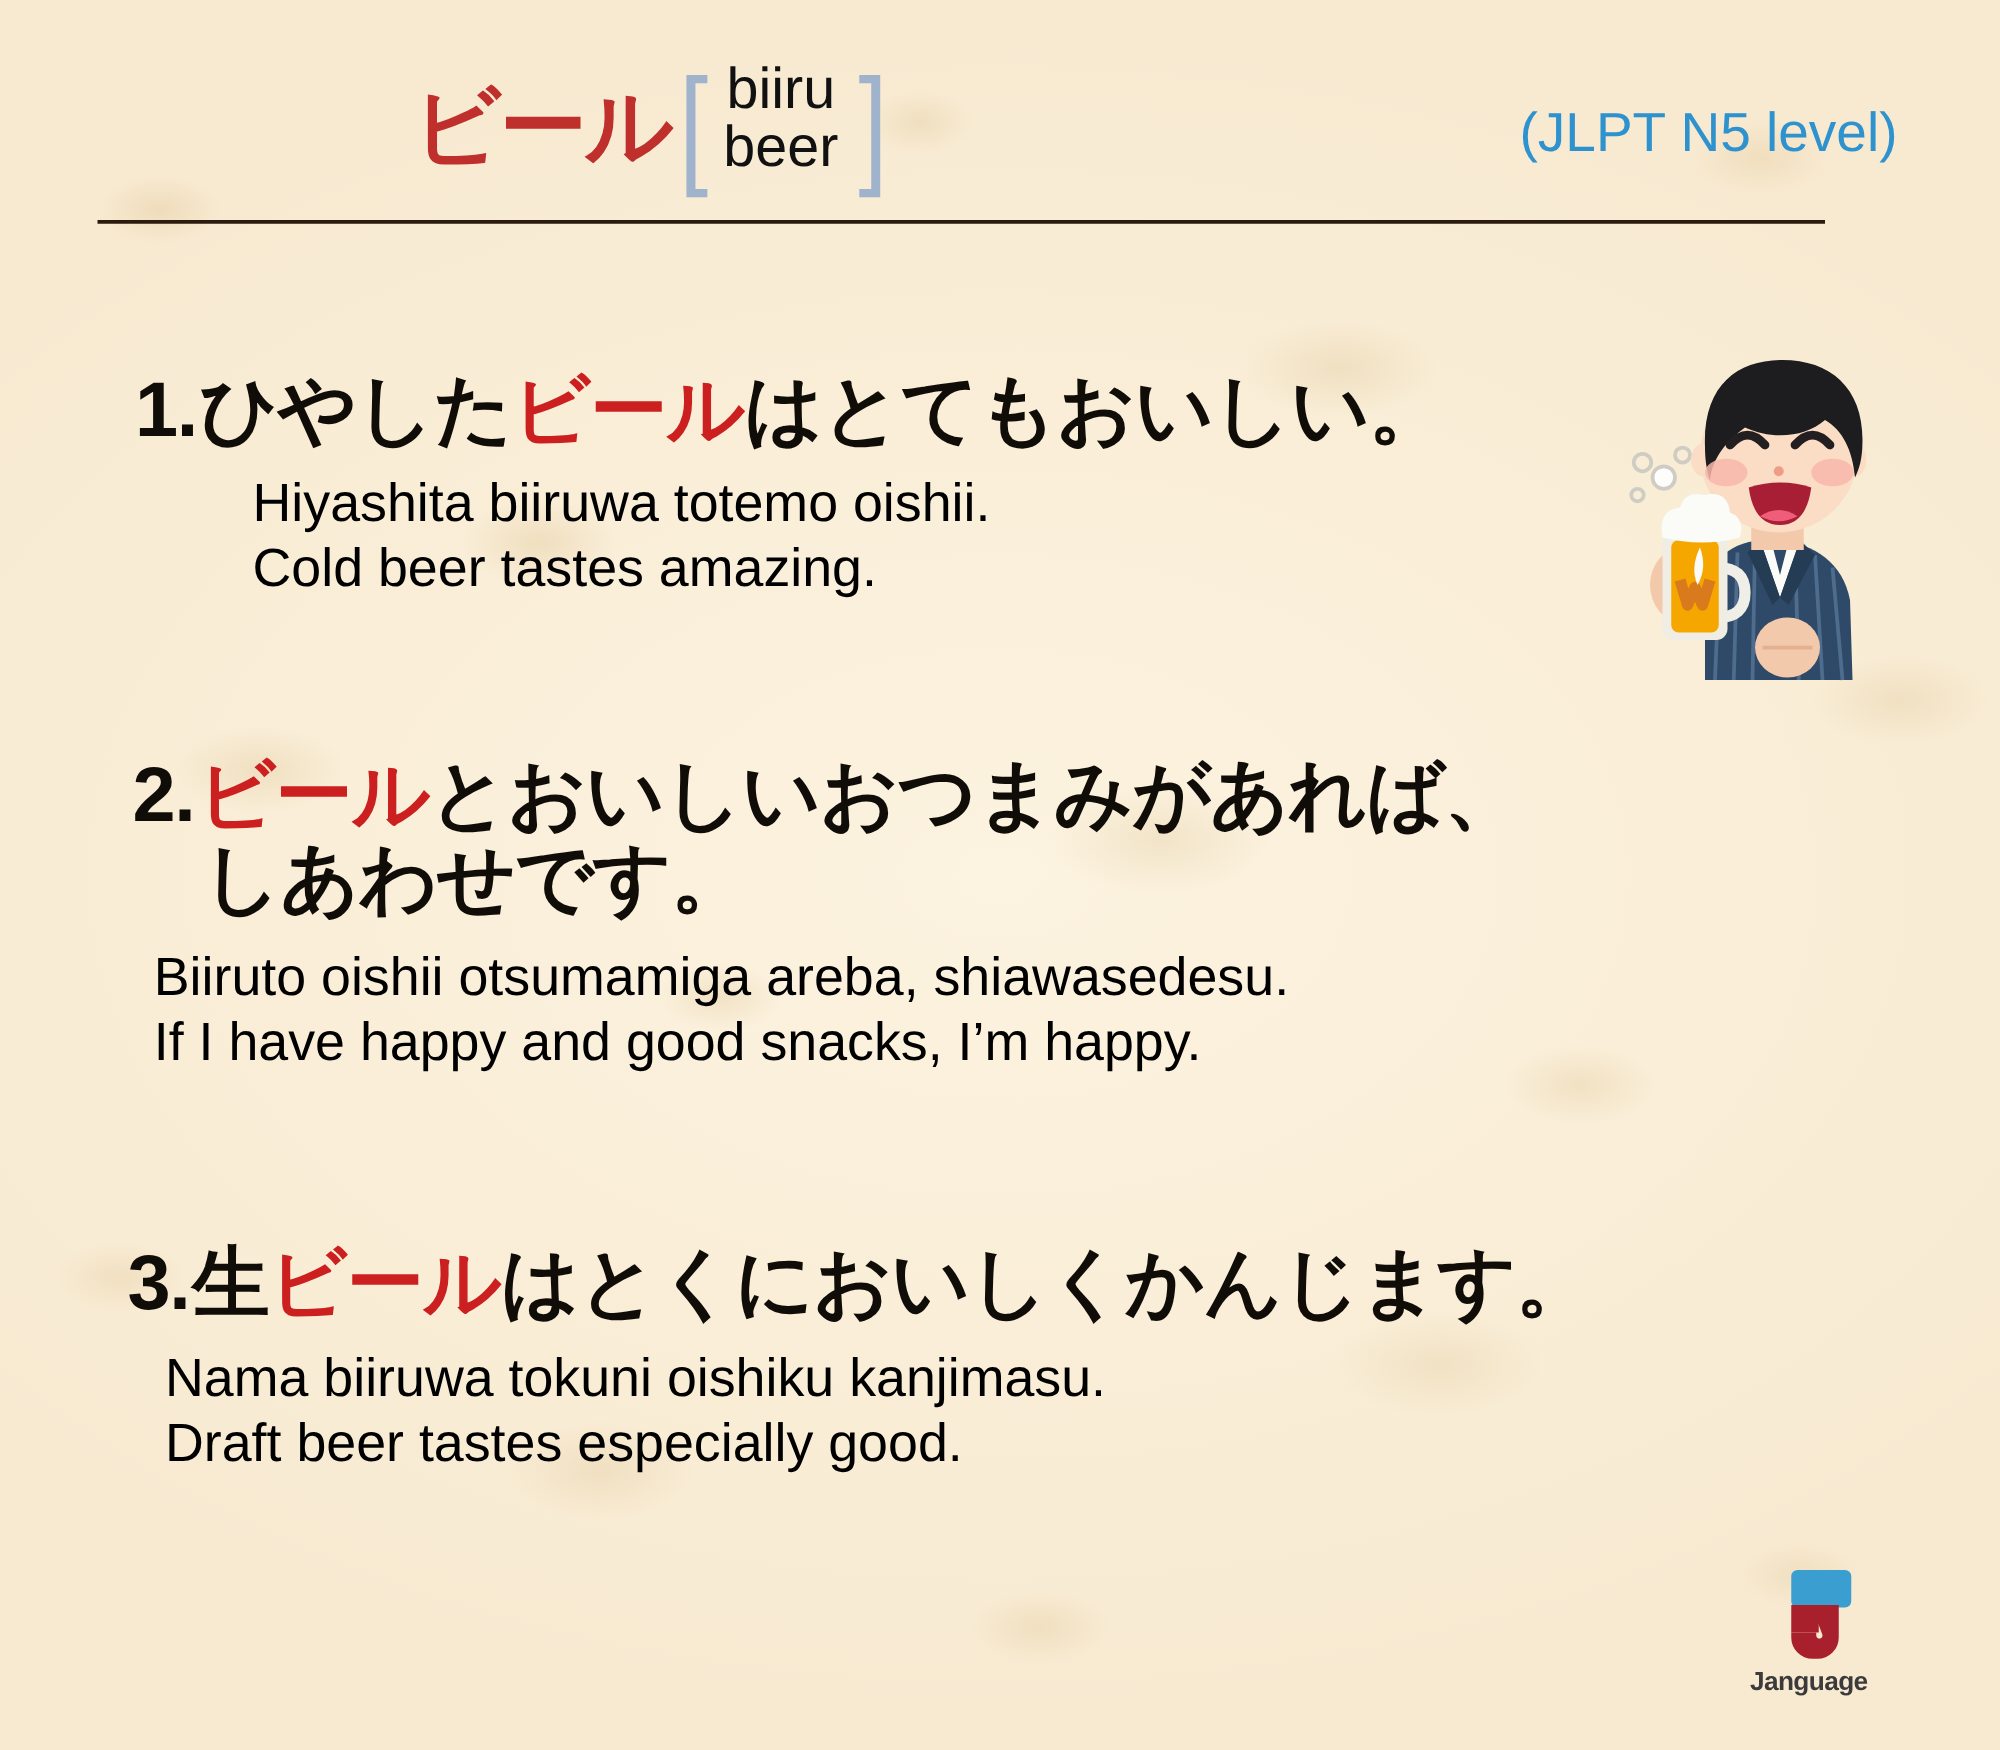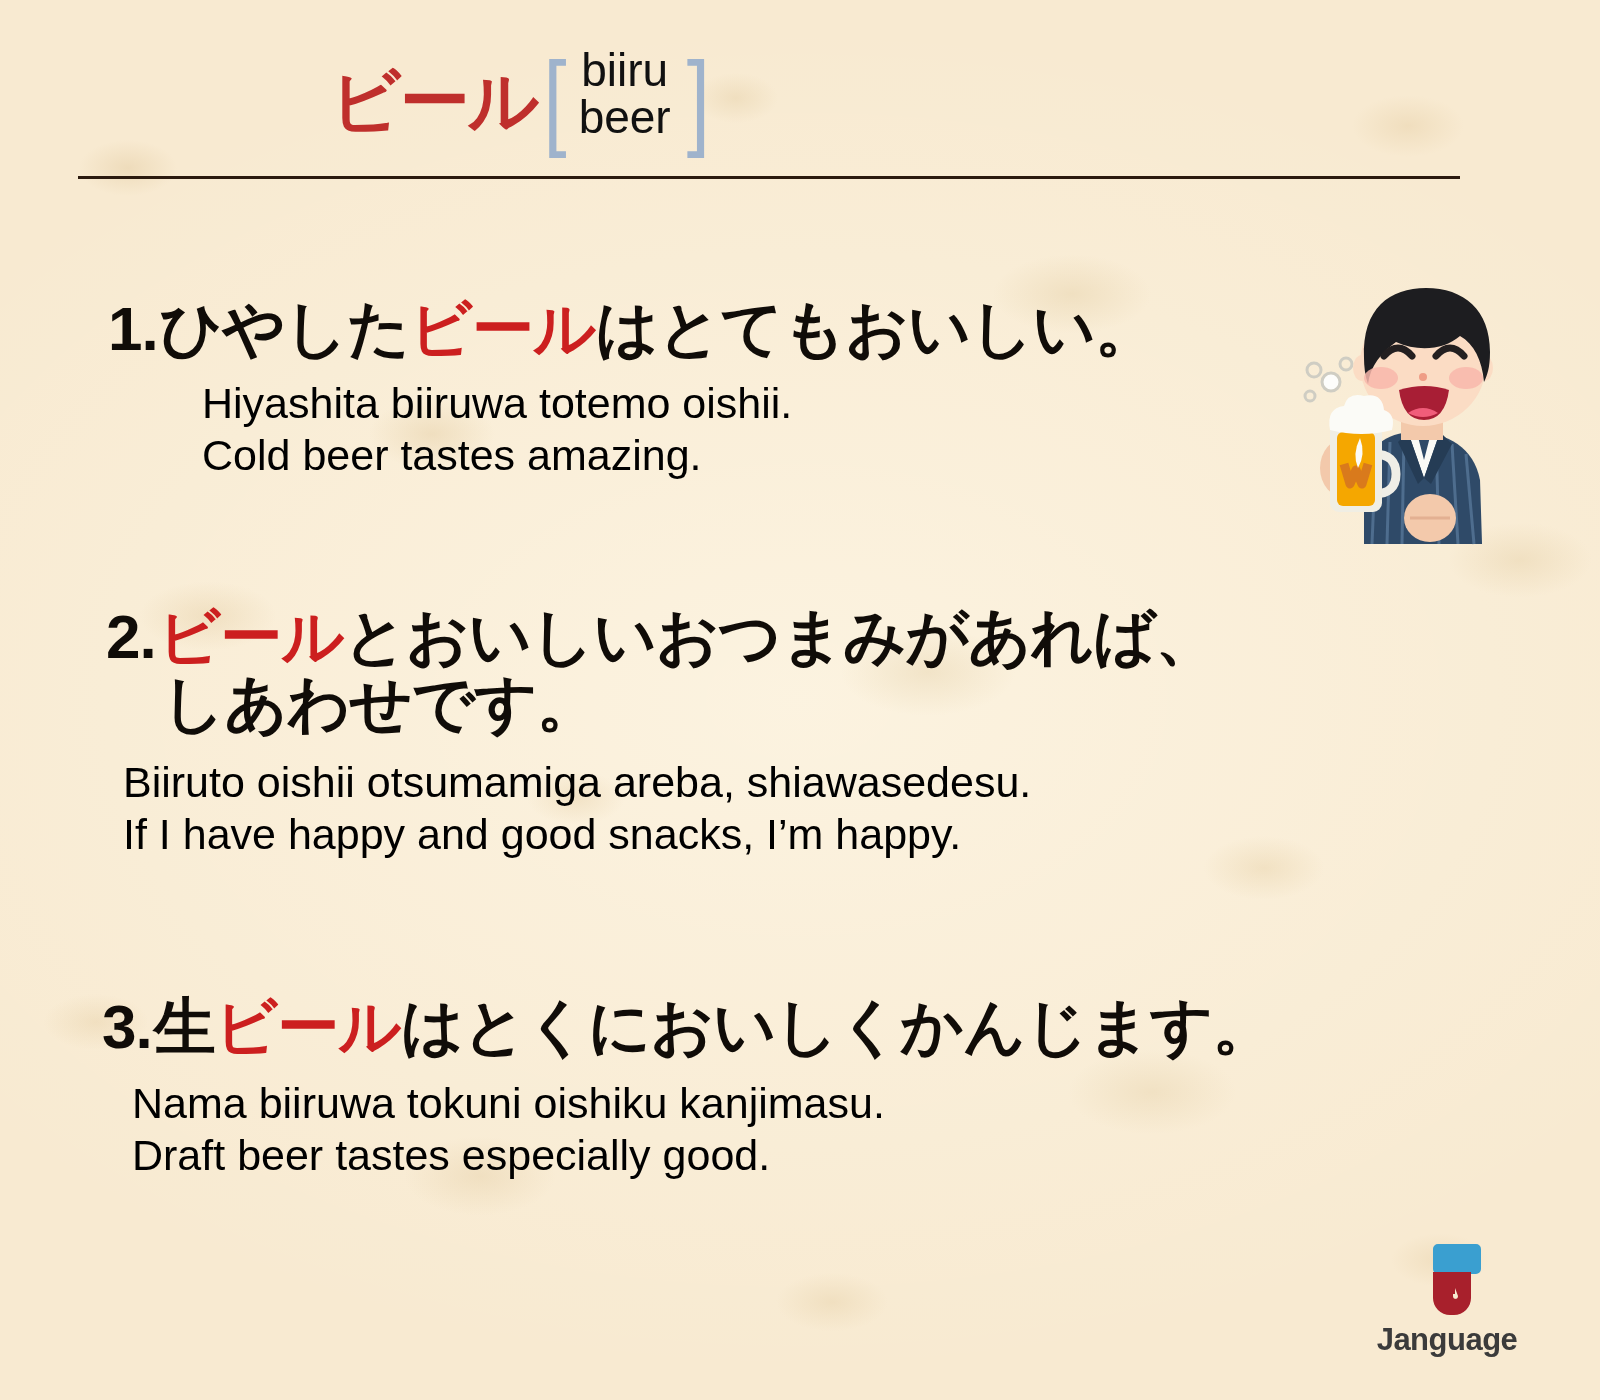--- a/index.html
+++ b/index.html
@@ -153,21 +153,21 @@
   
   #logo {
     position: absolute;
     right: 58px;
     bottom: 42px;
     width: 190px;
     text-align: center;
   }
   #logo-mark { width: 100%; height: 80px; display: block; }
   #logo-text {
-    font-size: 31px;
+    font-size: 21px;
     font-weight: bold;
     color: #3b3b3b;
     letter-spacing: -0.5px;
     margin-top: 4px;
   }
 </style>
 </head>
 <body>
 
 <div id="page">
@@ -179,20 +179,21 @@
     <div id="headword-group">
       <span id="headword">ビール</span>
       <span class="bracket left">[</span>
       <span id="reading-stack">
         <div>biiru</div>
         <div>beer</div>
       </span>
       <span class="bracket right">]</span>
     </div>
 
+    <div id="jlpt-level">(JLPT N5 level)</div>
   </div>
 
   <div id="header-rule"></div>
 
   <div class="example" id="example-1">
     <div class="jp-line">
       <span class="num">1.</span><span>ひやした</span><span class="hl">ビール</span><span>はとてもおいしい。</span>
     </div>
     <div class="gloss">
       <div class="romaji">Hiyashita biiruwa totemo oishii.</div>

